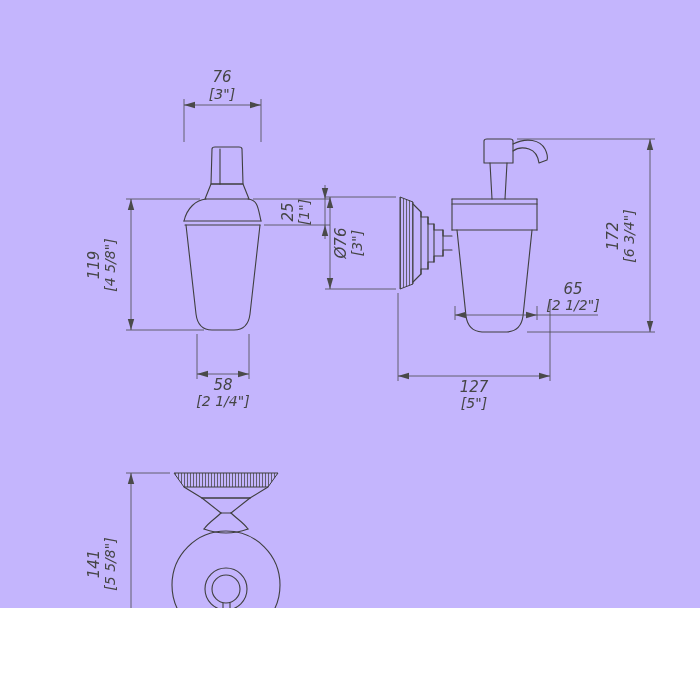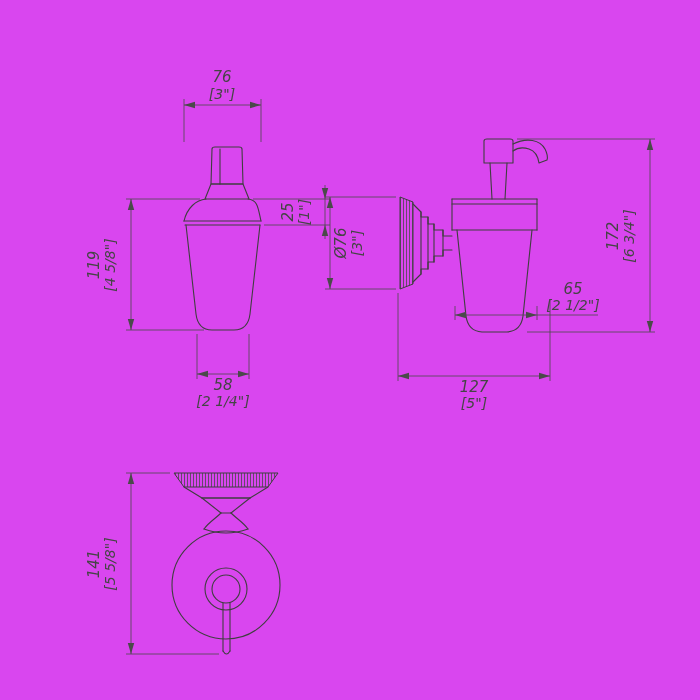--- a/index.html
+++ b/index.html
@@ -1,16 +1,16 @@
 <!DOCTYPE html>
 <html><head>
 <meta charset="utf-8">
 <style>
   html,body{margin:0;padding:0;background:#ffffff;}
-  .sheet{width:700px;height:700px;position:relative;background:#d946ef;overflow:hidden;}
+  .sheet{width:700px;height:608px;position:relative;background:#c4b5fd;overflow:hidden;}
   svg{position:absolute;left:0;top:0;}
   .obj{stroke:#3f3f3f;stroke-width:1.1;fill:none;stroke-linejoin:round;stroke-linecap:round;}
   .dim{stroke:#4a4a4a;stroke-width:0.8;fill:none;}
   .hatched{fill:url(#hatch);stroke:#3f3f3f;stroke-width:1;}
   text{font-family:"DejaVu Sans",sans-serif;font-style:italic;fill:#454545;}
   .t{font-size:15px;}
   .ts{font-size:14px;}
 </style>
 </head>
 <body>

